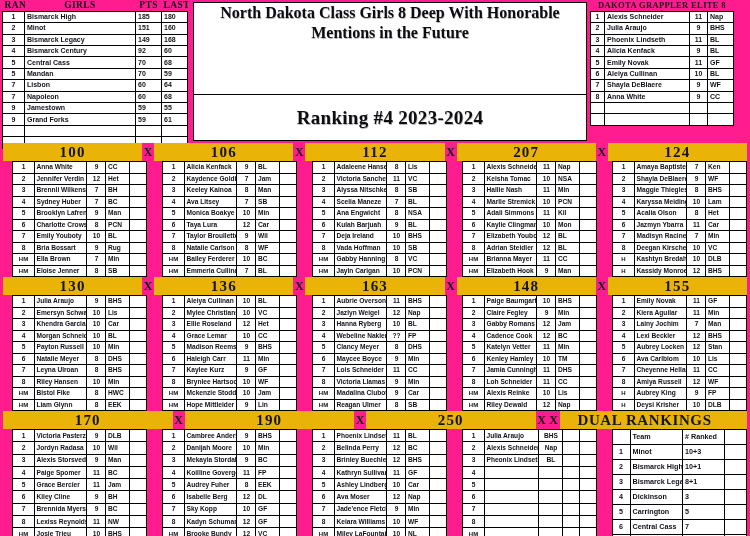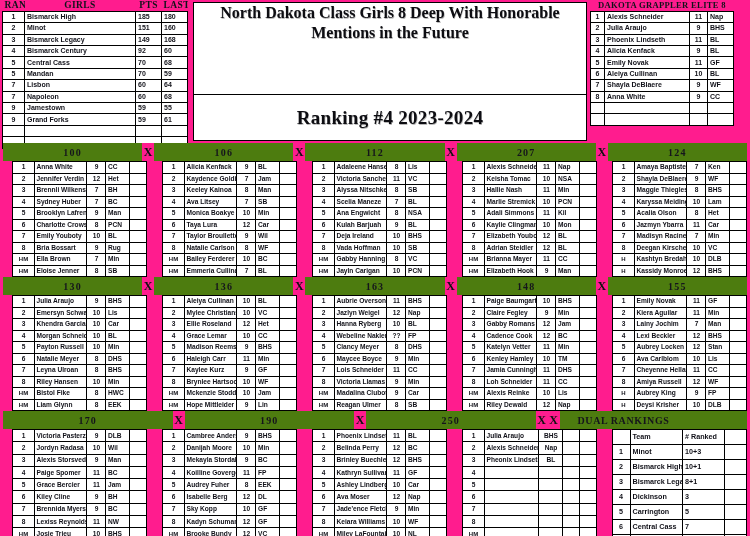--- a/index.html
+++ b/index.html
@@ -69,23 +69,23 @@
   table.tr2 td.c { text-align:center; }
   .tr2 .cR { width:14px; }
   .tr2 .cG { width:18px; }
   .tr2 .cT { width:26px; }
 
   
   .grid { padding:0 3px; }
   .band { margin-bottom:0px; }
   .bandhdr { display:flex; height:18px; align-items:stretch; }
   .wtitle {
-    flex:1; background:#4d7c0f; display:flex; align-items:center;
+    flex:1; background:#eab308; display:flex; align-items:center;
     justify-content:center; font-family:"Liberation Serif", serif;
-    font-weight:bold; font-size:10px; color:#15151c; letter-spacing:1.2px;
+    font-weight:bold; font-size:15px; color:#15151c; letter-spacing:1.2px;
     position:relative;
   }
   .wtitle.leftlabel { justify-content:flex-start; padding-left:18px; letter-spacing:.6px; }
   .xmark {
     width:12px; background:#FF1C8E; display:flex; align-items:center;
     justify-content:center; font-family:"Liberation Serif", serif;
     font-weight:bold; font-size:12px; color:#111;
   }
   .bandbody { display:flex; }
   .wcol { flex:1; }

